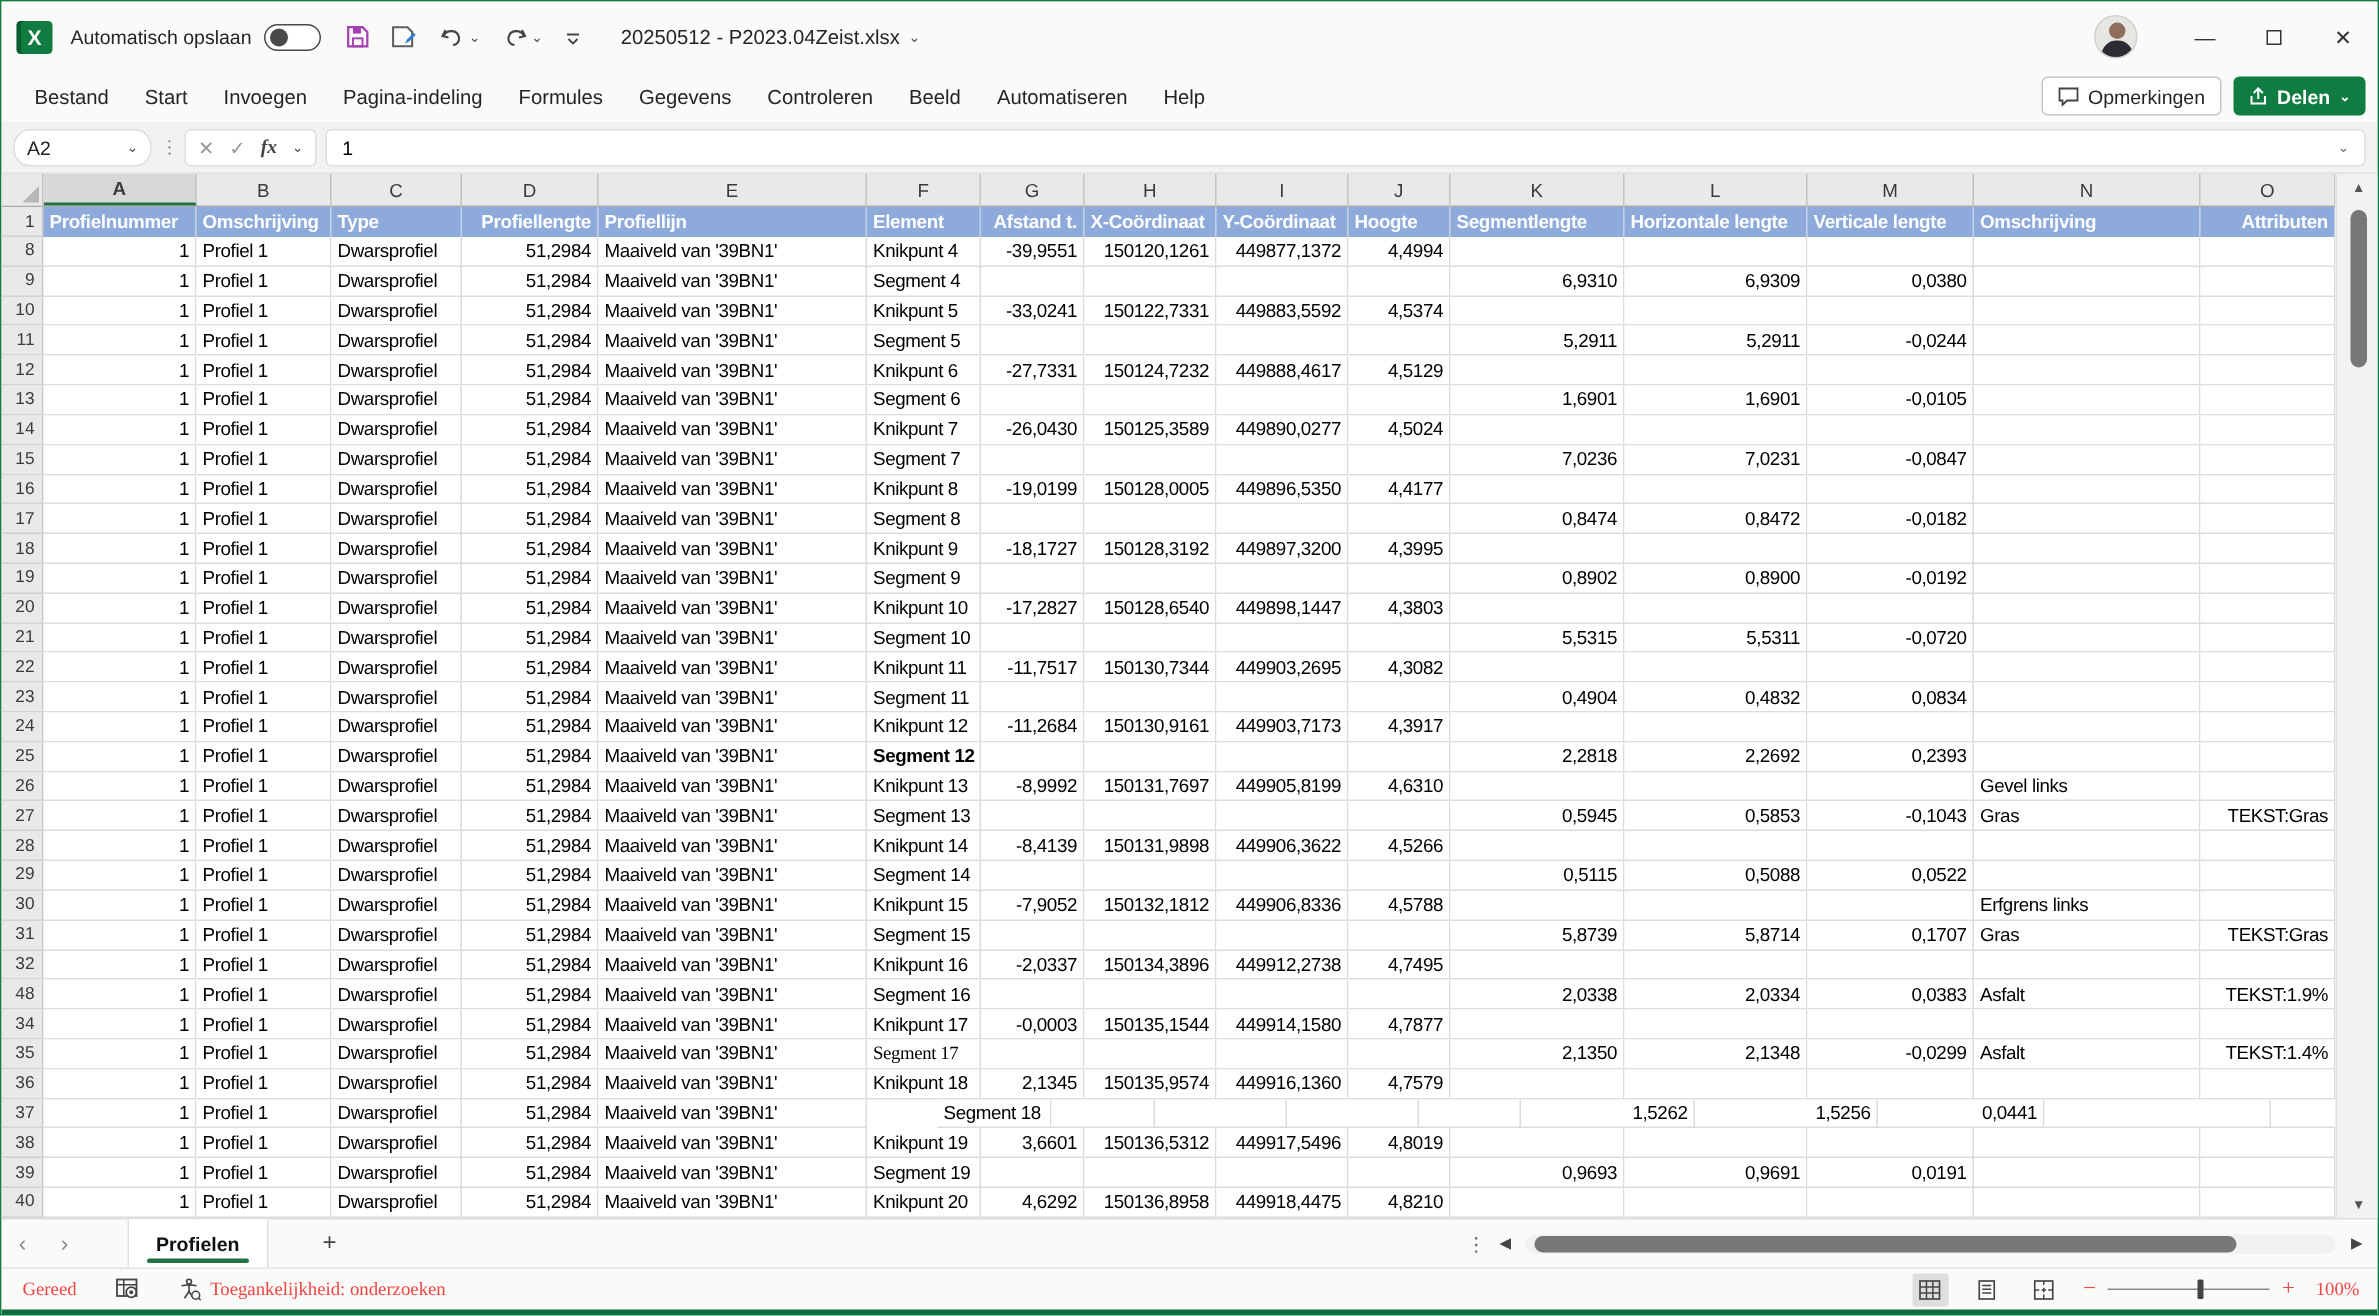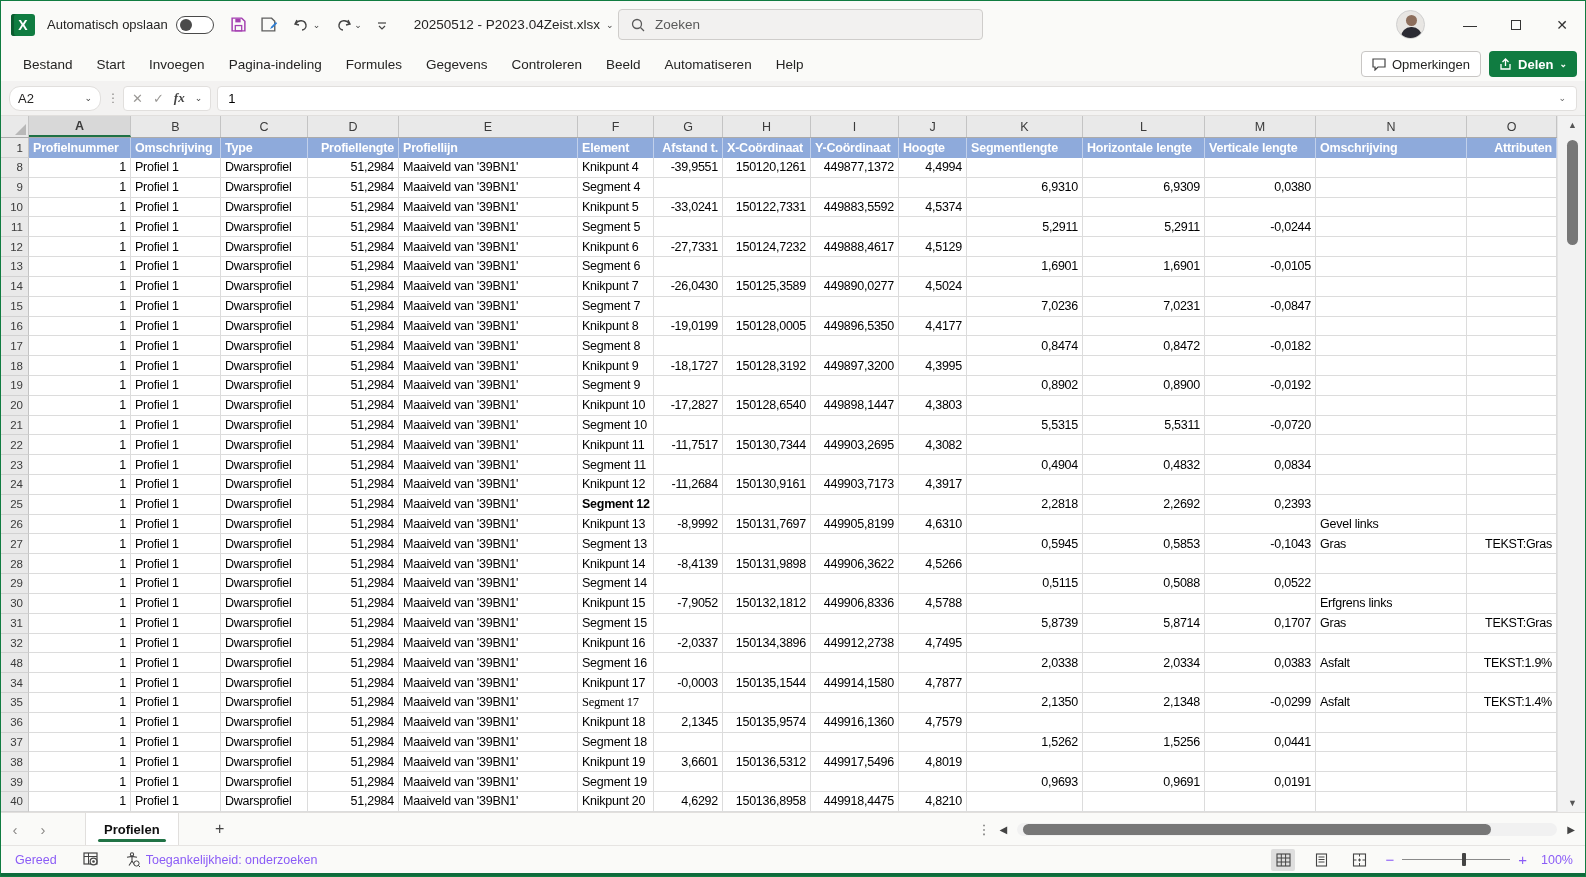--- a/index.html
+++ b/index.html
@@ -76,21 +76,21 @@
   .tab-active { height:100%; background:#fff; display:flex; align-items:center; padding:0 18px; font-size:13px; font-weight:bold; color:#0f0f0f; border-right:1px solid #E1DFDD; border-left:1px solid #E1DFDD; position:relative; }
   .tab-active:after { content:""; position:absolute; left:12px; right:12px; bottom:3px; height:3px; background:#217346; border-radius:2px; }
   .add-sheet { width:46px; text-align:center; color:#444; font-size:16px; }
   .hscroll-zone { position:absolute; right:10px; top:0; height:100%; display:flex; align-items:center; gap:10px; }
   .kebab { color:#666; font-size:13px; line-height:5px; width:12px; text-align:center; }
   .hs-arr { color:#444; font-size:10px; }
   .htrack { width:540px; height:13px; background:#F1F1F1; border-radius:7px; position:relative; }
   .hthumb { position:absolute; left:6px; top:1px; height:11px; width:468px; background:#777; border-radius:6px; }
 
   
-  .statusbar { height:31px; flex:0 0 auto; background:#FAFAF8; border-top:1px solid #E6E4E2; border-bottom:3px solid #0E6B3C; display:flex; align-items:center; font-size:12.5px; color:#8b5cf6; padding:0 14px; position:relative; }
+  .statusbar { height:31px; flex:0 0 auto; background:#FAFAF8; border-top:1px solid #E6E4E2; border-bottom:3px solid #0E6B3C; display:flex; align-items:center; font-size:12.5px; color:#ef4444; padding:0 14px; position:relative;font-family:Liberation Serif, serif; }
   .sb-item { display:flex; align-items:center; gap:6px; margin-right:26px; }
   .sb-right { position:absolute; right:12px; display:flex; align-items:center; gap:14px; }
   .view-ic { width:24px; height:22px; display:flex; align-items:center; justify-content:center; border-radius:2px; }
   .view-ic.active { background:#DEDEDE; }
   .zoom-slider { display:flex; align-items:center; gap:8px; }
   .z-line { width:108px; height:1px; background:#8a8a8a; position:relative; }
   .z-handle { position:absolute; left:55%; top:-6px; width:4px; height:13px; background:#444; border-radius:1px; }
   svg { display:block; }
 </style>
 </head>
@@ -137,27 +137,20 @@
       <span class="ic">
         <svg width="12" height="12" viewBox="0 0 12 12">
             <line x1="2" y1="4" x2="10" y2="4" stroke="#444" stroke-width="1.2"></line>
             <path d="M3 7 L6 10 L9 7" fill="none" stroke="#444" stroke-width="1.2"></path>
           </svg>
       </span>
     </div>
     <div class="doc-title">
       <span>20250512 - P2023.04Zeist.xlsx</span>
       <span class="chev">⌄</span>
-    </div>
-    <div class="searchbox">
-      <svg width="14" height="14" viewBox="0 0 14 14">
-          <circle cx="6" cy="6" r="4.5" fill="none" stroke="#5a5a5a" stroke-width="1.3"></circle>
-          <line x1="9.5" y1="9.5" x2="13" y2="13" stroke="#5a5a5a" stroke-width="1.3"></line>
-        </svg>
-      <span>Zoeken</span>
     </div>
     <div class="tb-right">
       <div class="avatar">
           <div class="head"></div>
           <div class="bodyp"></div>
         </div>
       <div class="winbtn">—</div>
       <div class="winbtn max">
           <span></span>
         </div>
@@ -773,21 +766,21 @@
             <div class="cell al-l" style="width: 151px;"></div>
             <div class="cell al-r" style="width: 90px;"></div>
           </div>
           <div class="rw">
             <div class="gut">37</div>
             <div class="cell al-r" style="width: 102px;">1</div>
             <div class="cell al-l" style="width: 90px;">Profiel 1</div>
             <div class="cell al-l" style="width: 87px;">Dwarsprofiel</div>
             <div class="cell al-r" style="width: 91px;">51,2984</div>
             <div class="cell al-l" style="width: 179px;">Maaiveld van '39BN1'</div>
-            <div class="cell al-l" style="width: 76px;">Segment 18</div>
+            <div class="cell al-l" style="width: 76px; margin-left: 47px;">Segment 18</div>
             <div class="cell al-r" style="width: 69px;"></div>
             <div class="cell al-r" style="width: 88px;"></div>
             <div class="cell al-r" style="width: 88px;"></div>
             <div class="cell al-r" style="width: 68px;"></div>
             <div class="cell al-r" style="width: 116px;">1,5262</div>
             <div class="cell al-r" style="width: 122px;">1,5256</div>
             <div class="cell al-r" style="width: 111px;">0,0441</div>
             <div class="cell al-l" style="width: 151px;"></div>
             <div class="cell al-r" style="width: 90px;"></div>
           </div>

